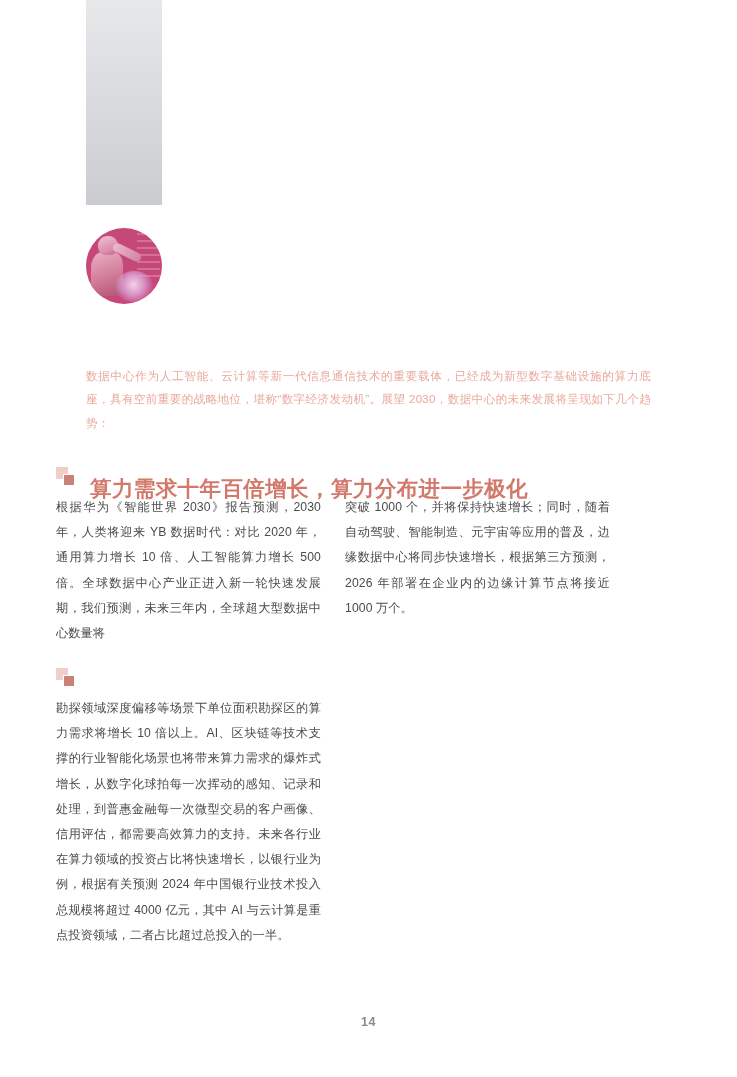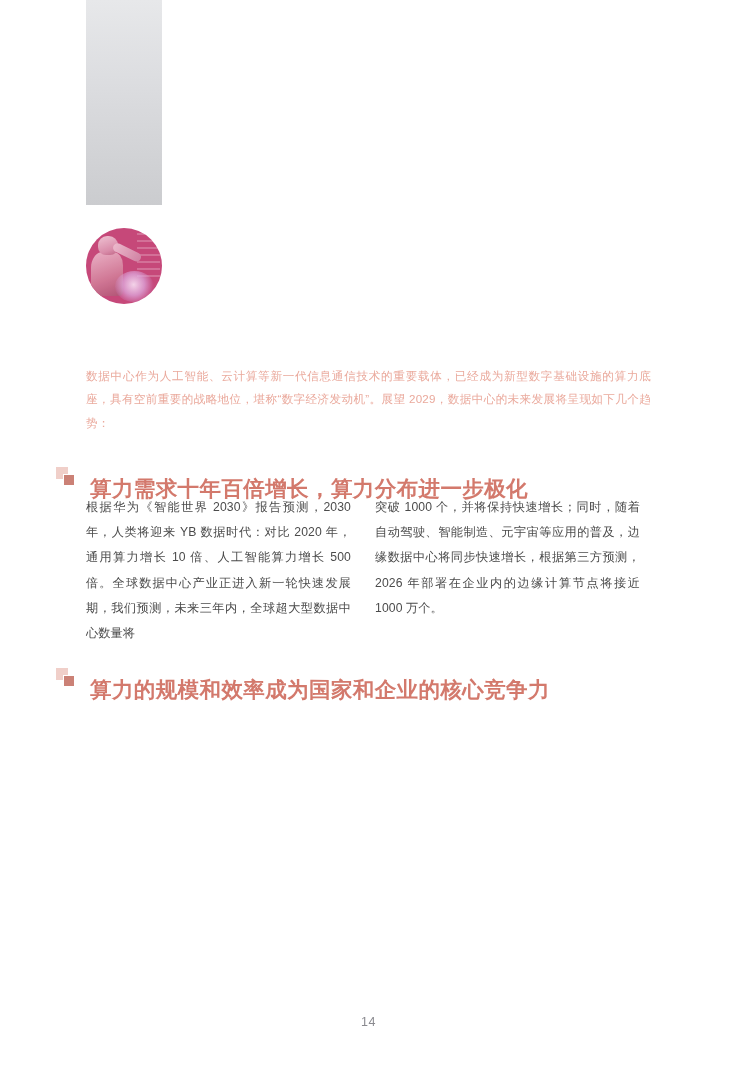--- a/index.html
+++ b/index.html
@@ -163,21 +163,21 @@
     color: #d3796c;
     font-size: 21.5px;
     font-weight: bold;
     line-height: 32px;
     letter-spacing: 0.4px;
     white-space: nowrap;
   }
 
   .cols {
     position: relative;
-    margin-left: 86px;
+    margin-left: 56px;
     width: 565px;
     display: flex;
     gap: 24px;
   }
   .col {
     width: 265px;
     color: #4b4b4b;
     font-size: 12.2px;
     line-height: 25.2px;
     text-align: justify;
@@ -188,20 +188,21 @@
   
   .page-number {
     position: absolute;
     left: 0;
     right: 0;
     top: 1015px;
     text-align: center;
     color: #8a8a8f;
     font-size: 12.5px;
     letter-spacing: 0.5px;
+    font-weight: bold;
   }
 </style>
 </head>
 <body>
 
 <div class="page">
 
   <div class="hero-block"></div>
 
   <div class="avatar">
@@ -209,21 +210,21 @@
       <div class="ph-bg"></div>
       <div class="rack"></div>
       <div class="robot-body"></div>
       <div class="robot-head"></div>
       <div class="robot-arm"></div>
       <div class="glow"></div>
       <div class="veil"></div>
     </div>
   </div>
 
-  <p class="intro">数据中心作为人工智能、云计算等新一代信息通信技术的重要载体，已经成为新型数字基础设施的算力底座，具有空前重要的战略地位，堪称“数字经济发动机”。展望 2029，数据中心的未来发展将呈现如下几个趋势：</p>
+  <p class="intro">数据中心作为人工智能、云计算等新一代信息通信技术的重要载体，已经成为新型数字基础设施的算力底座，具有空前重要的战略地位，堪称“数字经济发动机”。展望 2030，数据中心的未来发展将呈现如下几个趋势：</p>
 
   <section class="section" id="section-0">
     <div class="sec-head">
       <span class="bullet">
         <span class="sq-back"></span>
         <span class="sq-front"></span>
       </span>
       <h2 class="sec-title">算力需求十年百倍增长，算力分布进一步极化</h2>
     </div>
     <div class="cols">
@@ -231,21 +232,21 @@
       <div class="col">突破 1000 个，并将保持快速增长；同时，随着自动驾驶、智能制造、元宇宙等应用的普及，边缘数据中心将同步快速增长，根据第三方预测，2026 年部署在企业内的边缘计算节点将接近 1000 万个。</div>
     </div>
   </section>
 
   <section class="section" id="section-1">
     <div class="sec-head">
       <span class="bullet">
         <span class="sq-back"></span>
         <span class="sq-front"></span>
       </span>
-      <h2 class="sec-title">算力的规模和效率成为国家和企业的核心竞争力</h2>
     </div>
     <div class="cols">
+      <div class="col">勘探领域深度偏移等场景下单位面积勘探区的算力需求将增长 10 倍以上。AI、区块链等技术支撑的行业智能化场景也将带来算力需求的爆炸式增长，从数字化球拍每一次挥动的感知、记录和处理，到普惠金融每一次微型交易的客户画像、信用评估，都需要高效算力的支持。未来各行业在算力领域的投资占比将快速增长，以银行业为例，根据有关预测 2024 年中国银行业技术投入总规模将超过 4000 亿元，其中 AI 与云计算是重点投资领域，二者占比超过总投入的一半。</div>
     </div>
   </section>
 
   <div class="page-number">14</div>
 
 </div>
 
 </body></html>

